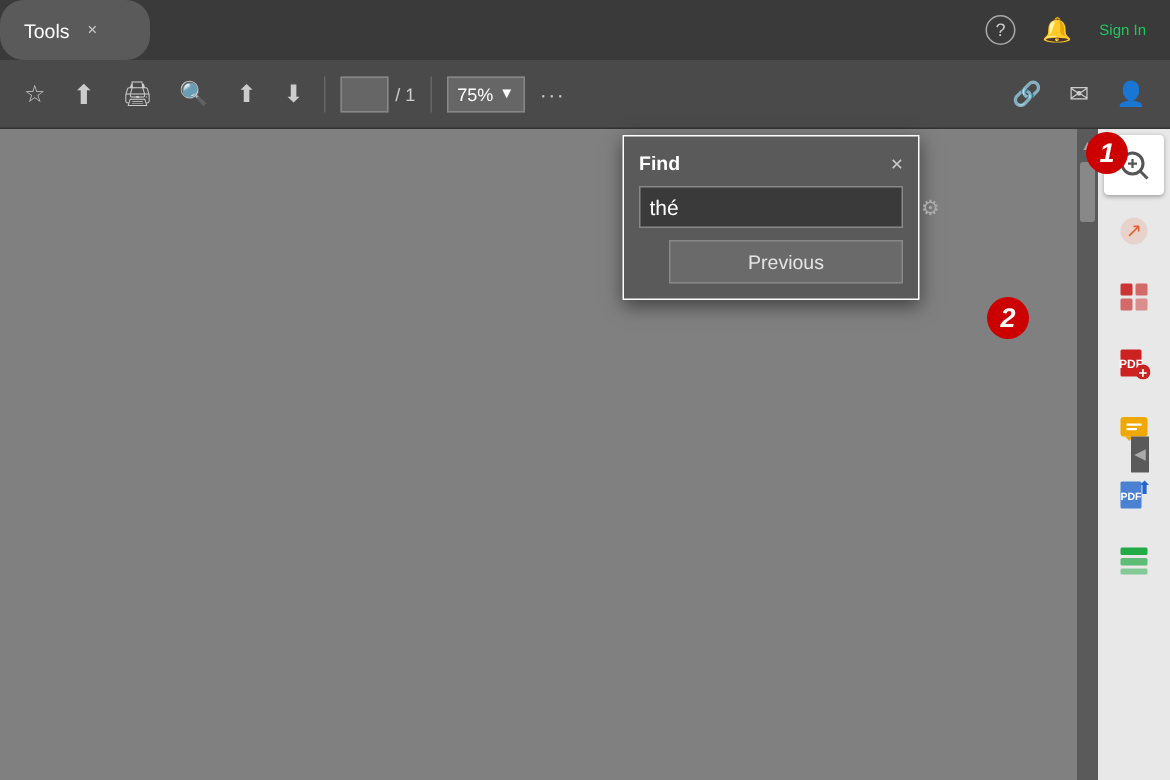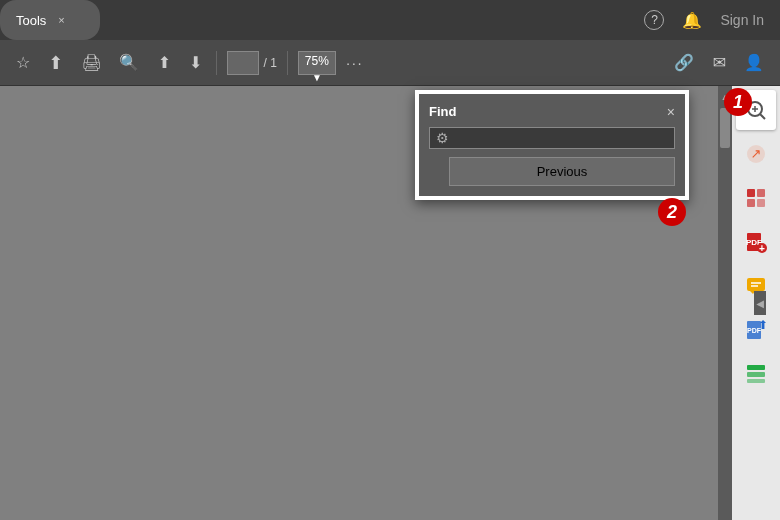--- a/index.html
+++ b/index.html
@@ -43,22 +43,22 @@
     }
     .tab-actions {
       display: flex;
       align-items: center;
       gap: 18px;
       padding: 0 16px;
       color: #cccccc;
       font-size: 14px;
     }
     .sign-in-btn {
-      color: #a3a3a3;
-      font-size: 14px;
+      color: #22c55e;
+      font-size: 10px;
       cursor: pointer;
     }
 
     
     .toolbar {
       display: flex;
       align-items: center;
       background: #4a4a4a;
       height: 46px;
       padding: 0 12px;
@@ -99,21 +99,20 @@
       display: flex;
       align-items: center;
       gap: 4px;
       background: #666;
       border: 1px solid #888;
       color: white;
       padding: 2px 6px;
       font-size: 12px;
       cursor: pointer;
       height: 24px;
-      flex-direction: column;
     }
     .more-btn {
       color: #ccc;
       font-size: 14px;
       letter-spacing: 2px;
       cursor: pointer;
     }
 
     
     .main-area {
@@ -195,23 +194,23 @@
     .right-panel-btn.active {
       background: white;
       box-shadow: 0 1px 3px rgba(0,0,0,0.3);
     }
 
     
     .find-dialog {
       position: absolute;
       top: 4px;
       left: 415px;
-      width: 274px;
+      width: 198px;
       background: #5a5a5a;
-      border: 4px solid #ffffff;
+      border: 1px solid #ffffff;
       box-shadow: 0 4px 12px rgba(0,0,0,0.5);
       z-index: 100;
       padding: 10px;
     }
     .find-header {
       display: flex;
       justify-content: space-between;
       align-items: center;
       margin-bottom: 8px;
     }
@@ -250,21 +249,21 @@
     }
     .find-buttons {
       display: flex;
       gap: 6px;
     }
     .find-btn {
       flex: 1;
       padding: 6px 10px;
       background: #6a6a6a;
       border: 1px solid #888;
-      color: #000000;
+      color: #e5e5e5;
       font-size: 13px;
       cursor: pointer;
       text-align: center;
       margin-left: 20px;
     }
 
     
     .badge-1 {
       position: absolute;
       top: 88px;
@@ -343,20 +342,21 @@
 <div class="main-area">
 
   <div class="pdf-area">
 
     <div class="find-dialog">
       <div class="find-header">
         <span class="find-title">Find</span>
         <span class="find-close">×</span>
       </div>
       <div class="find-input-row">
+        <input class="find-input" type="text" value="thé" style="">
         <span class="find-settings-icon">⚙</span>
       </div>
       <div class="find-buttons">
         <button class="find-btn">Previous</button>
       </div>
     </div>
 
   </div>
 
   <div class="scrollbar-track">

